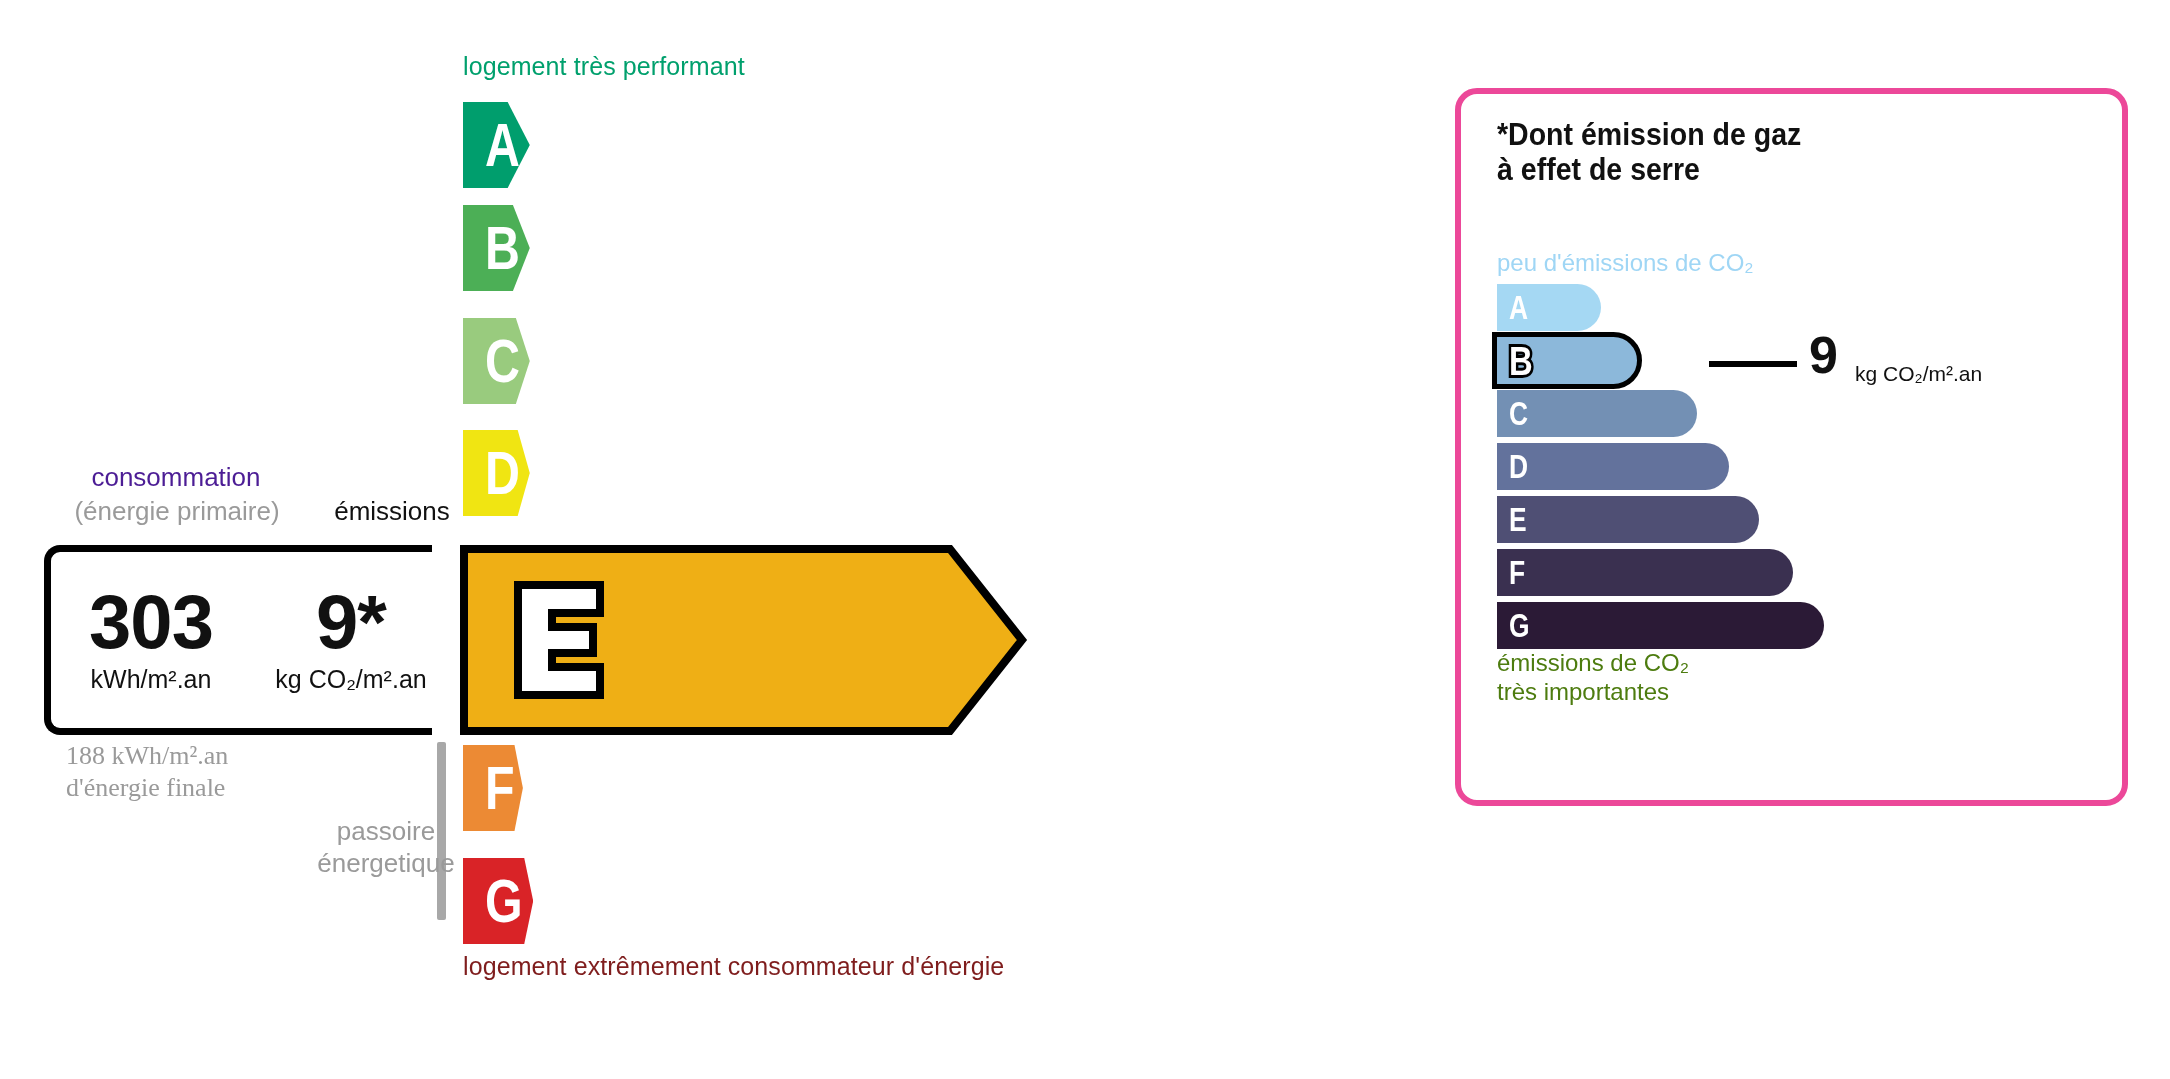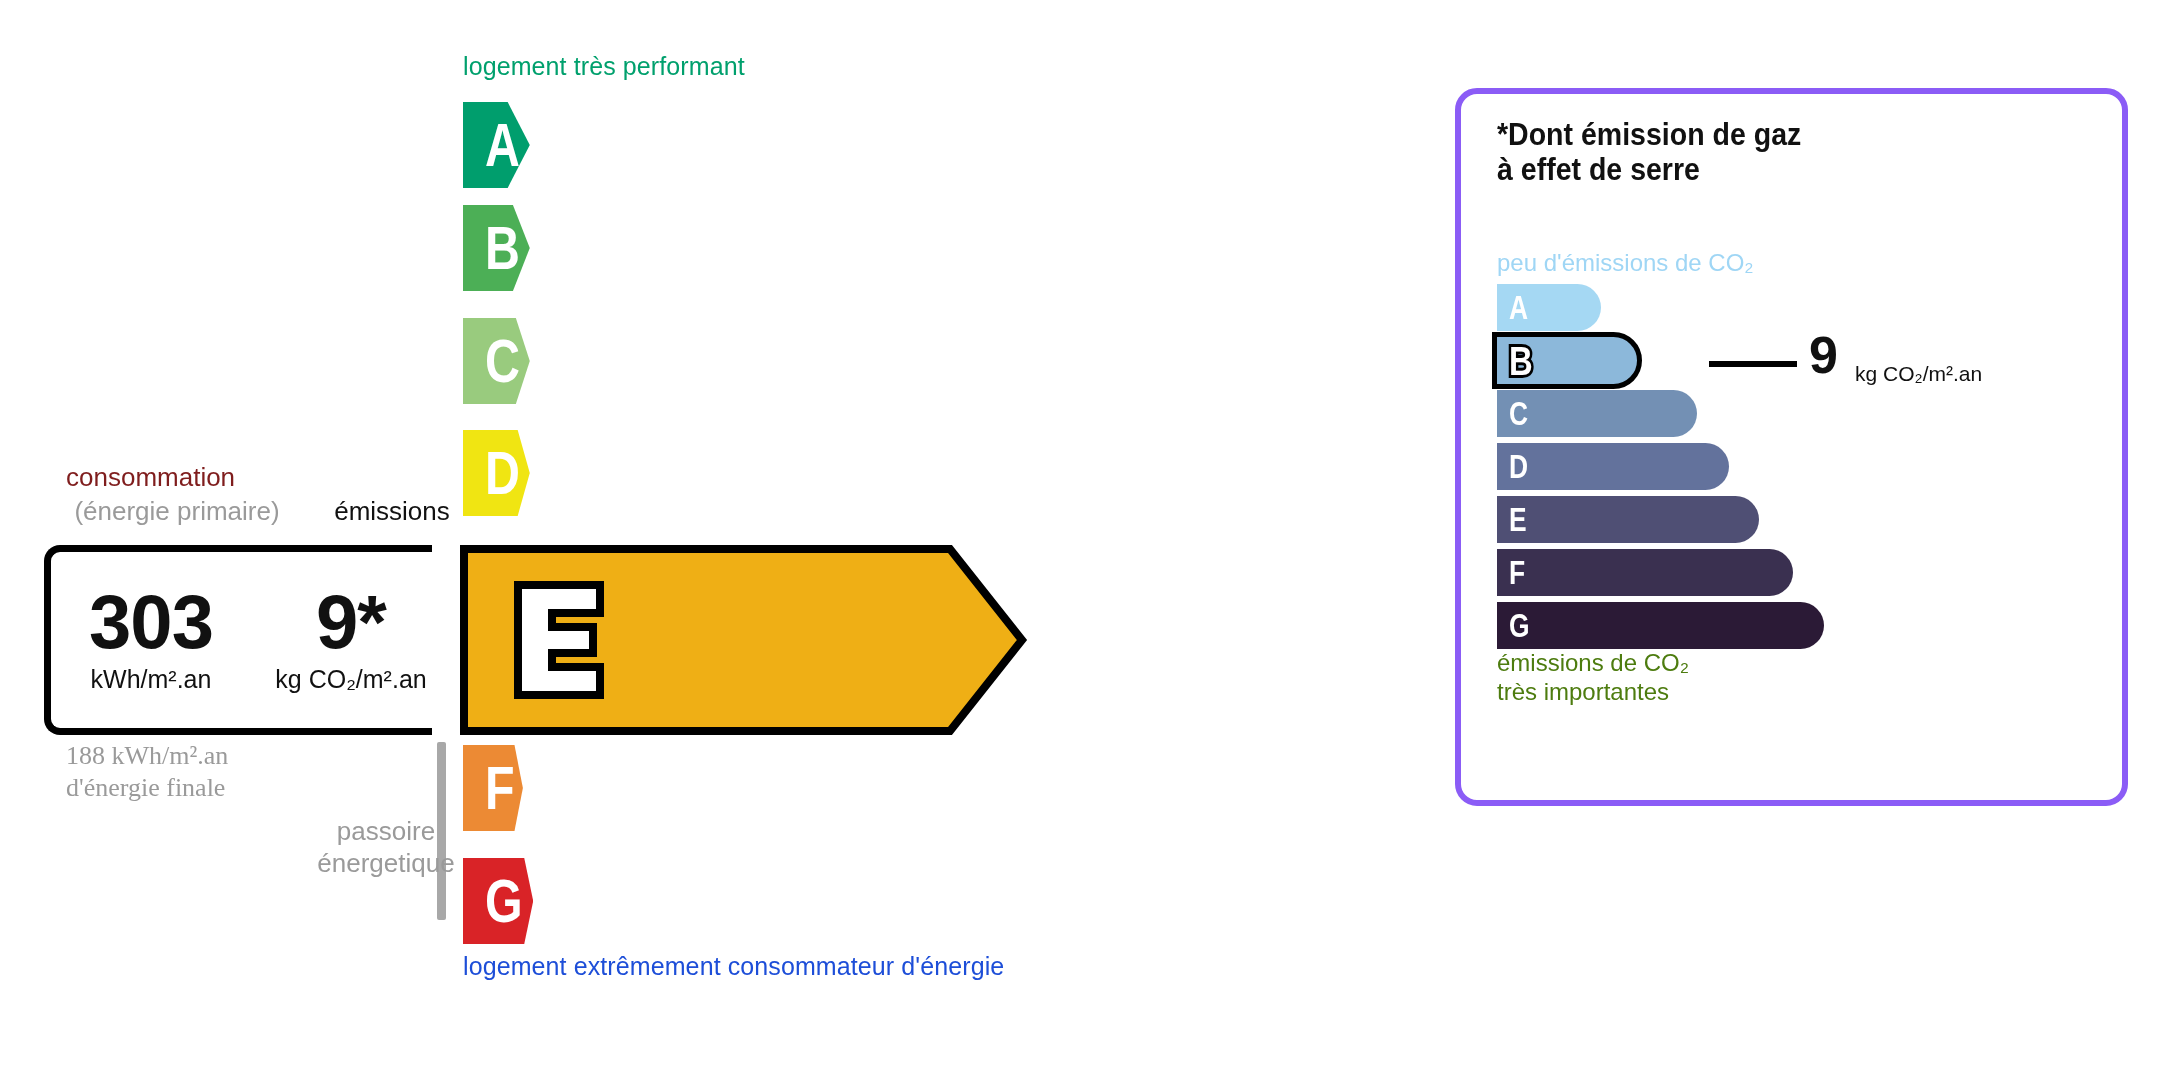--- a/index.html
+++ b/index.html
@@ -12,21 +12,21 @@
 
   
   #energy-panel{position:absolute;left:0;top:0;width:1400px;height:1079px;}
 
   .top-caption{
     position:absolute;left:463px;top:52px;
     font-size:25px;color:#00A06D;letter-spacing:.1px;white-space:nowrap;
   }
   .bottom-caption{
     position:absolute;left:463px;top:952px;
-    font-size:25px;color:#1d4ed8;letter-spacing:.1px;white-space:nowrap;
+    font-size:25px;color:#7f1d1d;letter-spacing:.1px;white-space:nowrap;
   }
 
   
   .bar-row{position:absolute;left:463px;height:86px;}
   .bar{
     position:relative;height:100%;
     display:flex;align-items:center;
   }
   .bar-shape{
     position:absolute;left:0;top:0;height:100%;width:100%;
@@ -55,22 +55,22 @@
   .value-cell.primary{flex:0 0 200px;}
   .value-cell.second{flex:0 0 200px;}
   .value-num{font-size:76px;font-weight:bold;line-height:.95;color:#111;letter-spacing:-1px;}
   .value-unit{font-size:25px;color:#111;margin-top:6px;white-space:nowrap;}
   .value-sep{
     width:6px;height:120px;background:#000;border-radius:1px;
   }
 
   .labels-above{position:absolute;left:44px;top:470px;width:470px;height:70px;}
   .lbl-conso{
-    position:absolute;left:22px;top:-8px;width:220px;text-align:left;
-    font-size:26px;color:#7f1d1d;
+    position:absolute;left:22px;top:-8px;width:220px;text-align:center;
+    font-size:26px;color:#4c1d95;
   }
   .lbl-conso-sub{
     position:absolute;left:8px;top:26px;width:250px;text-align:center;
     font-size:26px;color:#9A9A9A;
   }
   .lbl-emis{
     position:absolute;left:263px;top:26px;width:170px;text-align:center;
     font-size:26px;color:#111;
   }
   .labels-below{position:absolute;left:66px;top:740px;width:400px;}
@@ -81,21 +81,21 @@
   }
   .gray-divider{
     position:absolute;left:437px;top:742px;width:9px;height:178px;
     background:#A8A8A8;border-radius:2px;
   }
 
   
   #co2-panel{
     position:absolute;left:1455px;top:88px;width:673px;height:718px;
     box-sizing:border-box;
-    border:6px solid #8b5cf6;border-radius:22px;background:#fff;
+    border:6px solid #ec4899;border-radius:22px;background:#fff;
   }
   .co2-title{
     position:absolute;left:36px;top:24px;
     font-size:31px;font-weight:bold;color:#111;line-height:1.12;
     font-family:"Liberation Sans","DejaVu Sans",sans-serif;
     transform:scaleX(.92);transform-origin:left top;white-space:pre-line;
   }
   .co2-top-caption{
     position:absolute;left:36px;top:155px;
     font-size:24px;color:#9FD6F5;white-space:nowrap;

